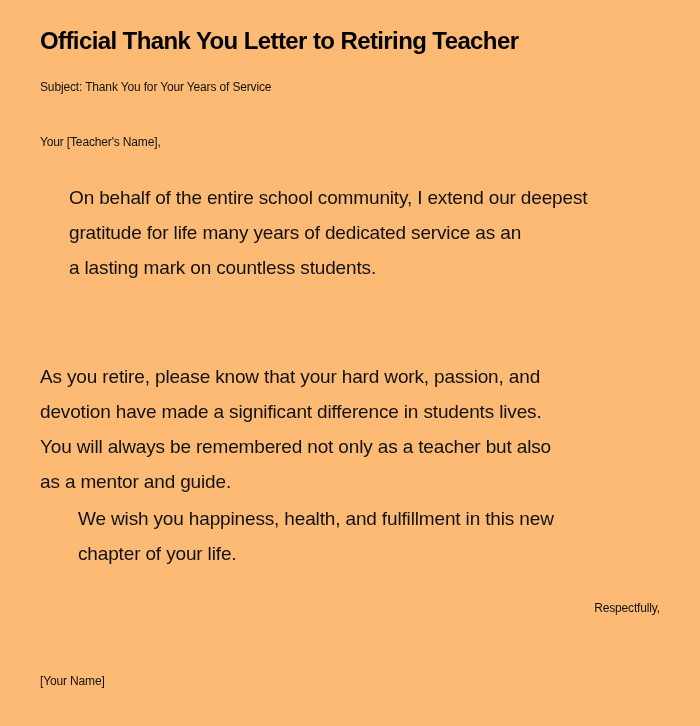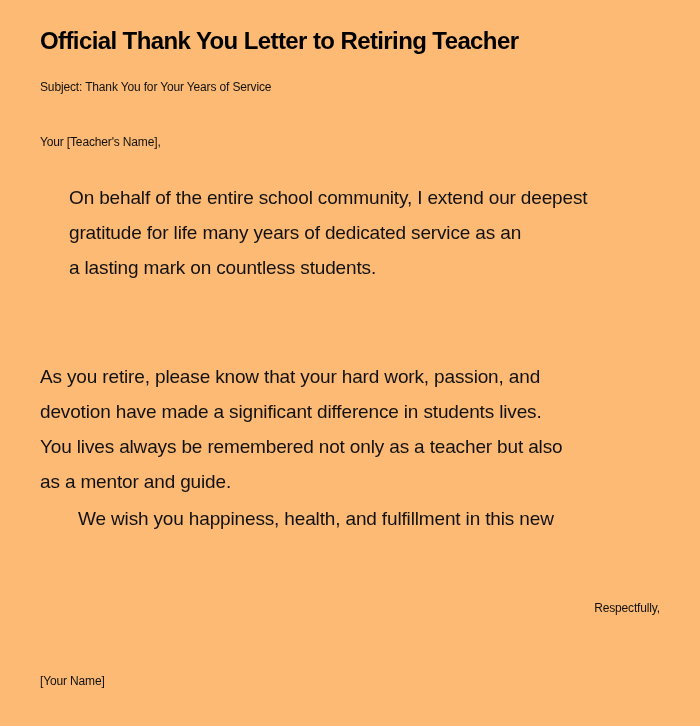--- a/index.html
+++ b/index.html
@@ -69,24 +69,25 @@
 
   <div class="para" style="top:180px;margin-left:29px;">
     <span class="l">On behalf of the entire school community, I extend our deepest</span>
     <span class="l">gratitude for life many years of dedicated service as an</span>
     <span class="l">a lasting mark on countless students.</span>
   </div>
 
   <div class="para" style="top:340px;margin-top:19px;">
     <span class="l">As you retire, please know that your hard work, passion, and</span>
     <span class="l">devotion have made a significant difference in students lives.</span>
-    <span class="l">You lives always be remembered not only as a teacher but also</span>
+    <span class="l">You will always be remembered not only as a teacher but also</span>
     <span class="l">as a mentor and guide.</span>
   </div>
 
   <div class="para" style="top:501px;margin-left:38px;">
     <span class="l">We wish you happiness, health, and fulfillment in this new</span>
+    <span class="l">chapter of your life.</span>
   </div>
 
   <p class="line" style="top:591px;text-align:right;">Respectfully,</p>
 
   <p class="line" style="top:646px;margin-top:18px;">[Your Name]</p>
 </div>
 
 </body></html>

